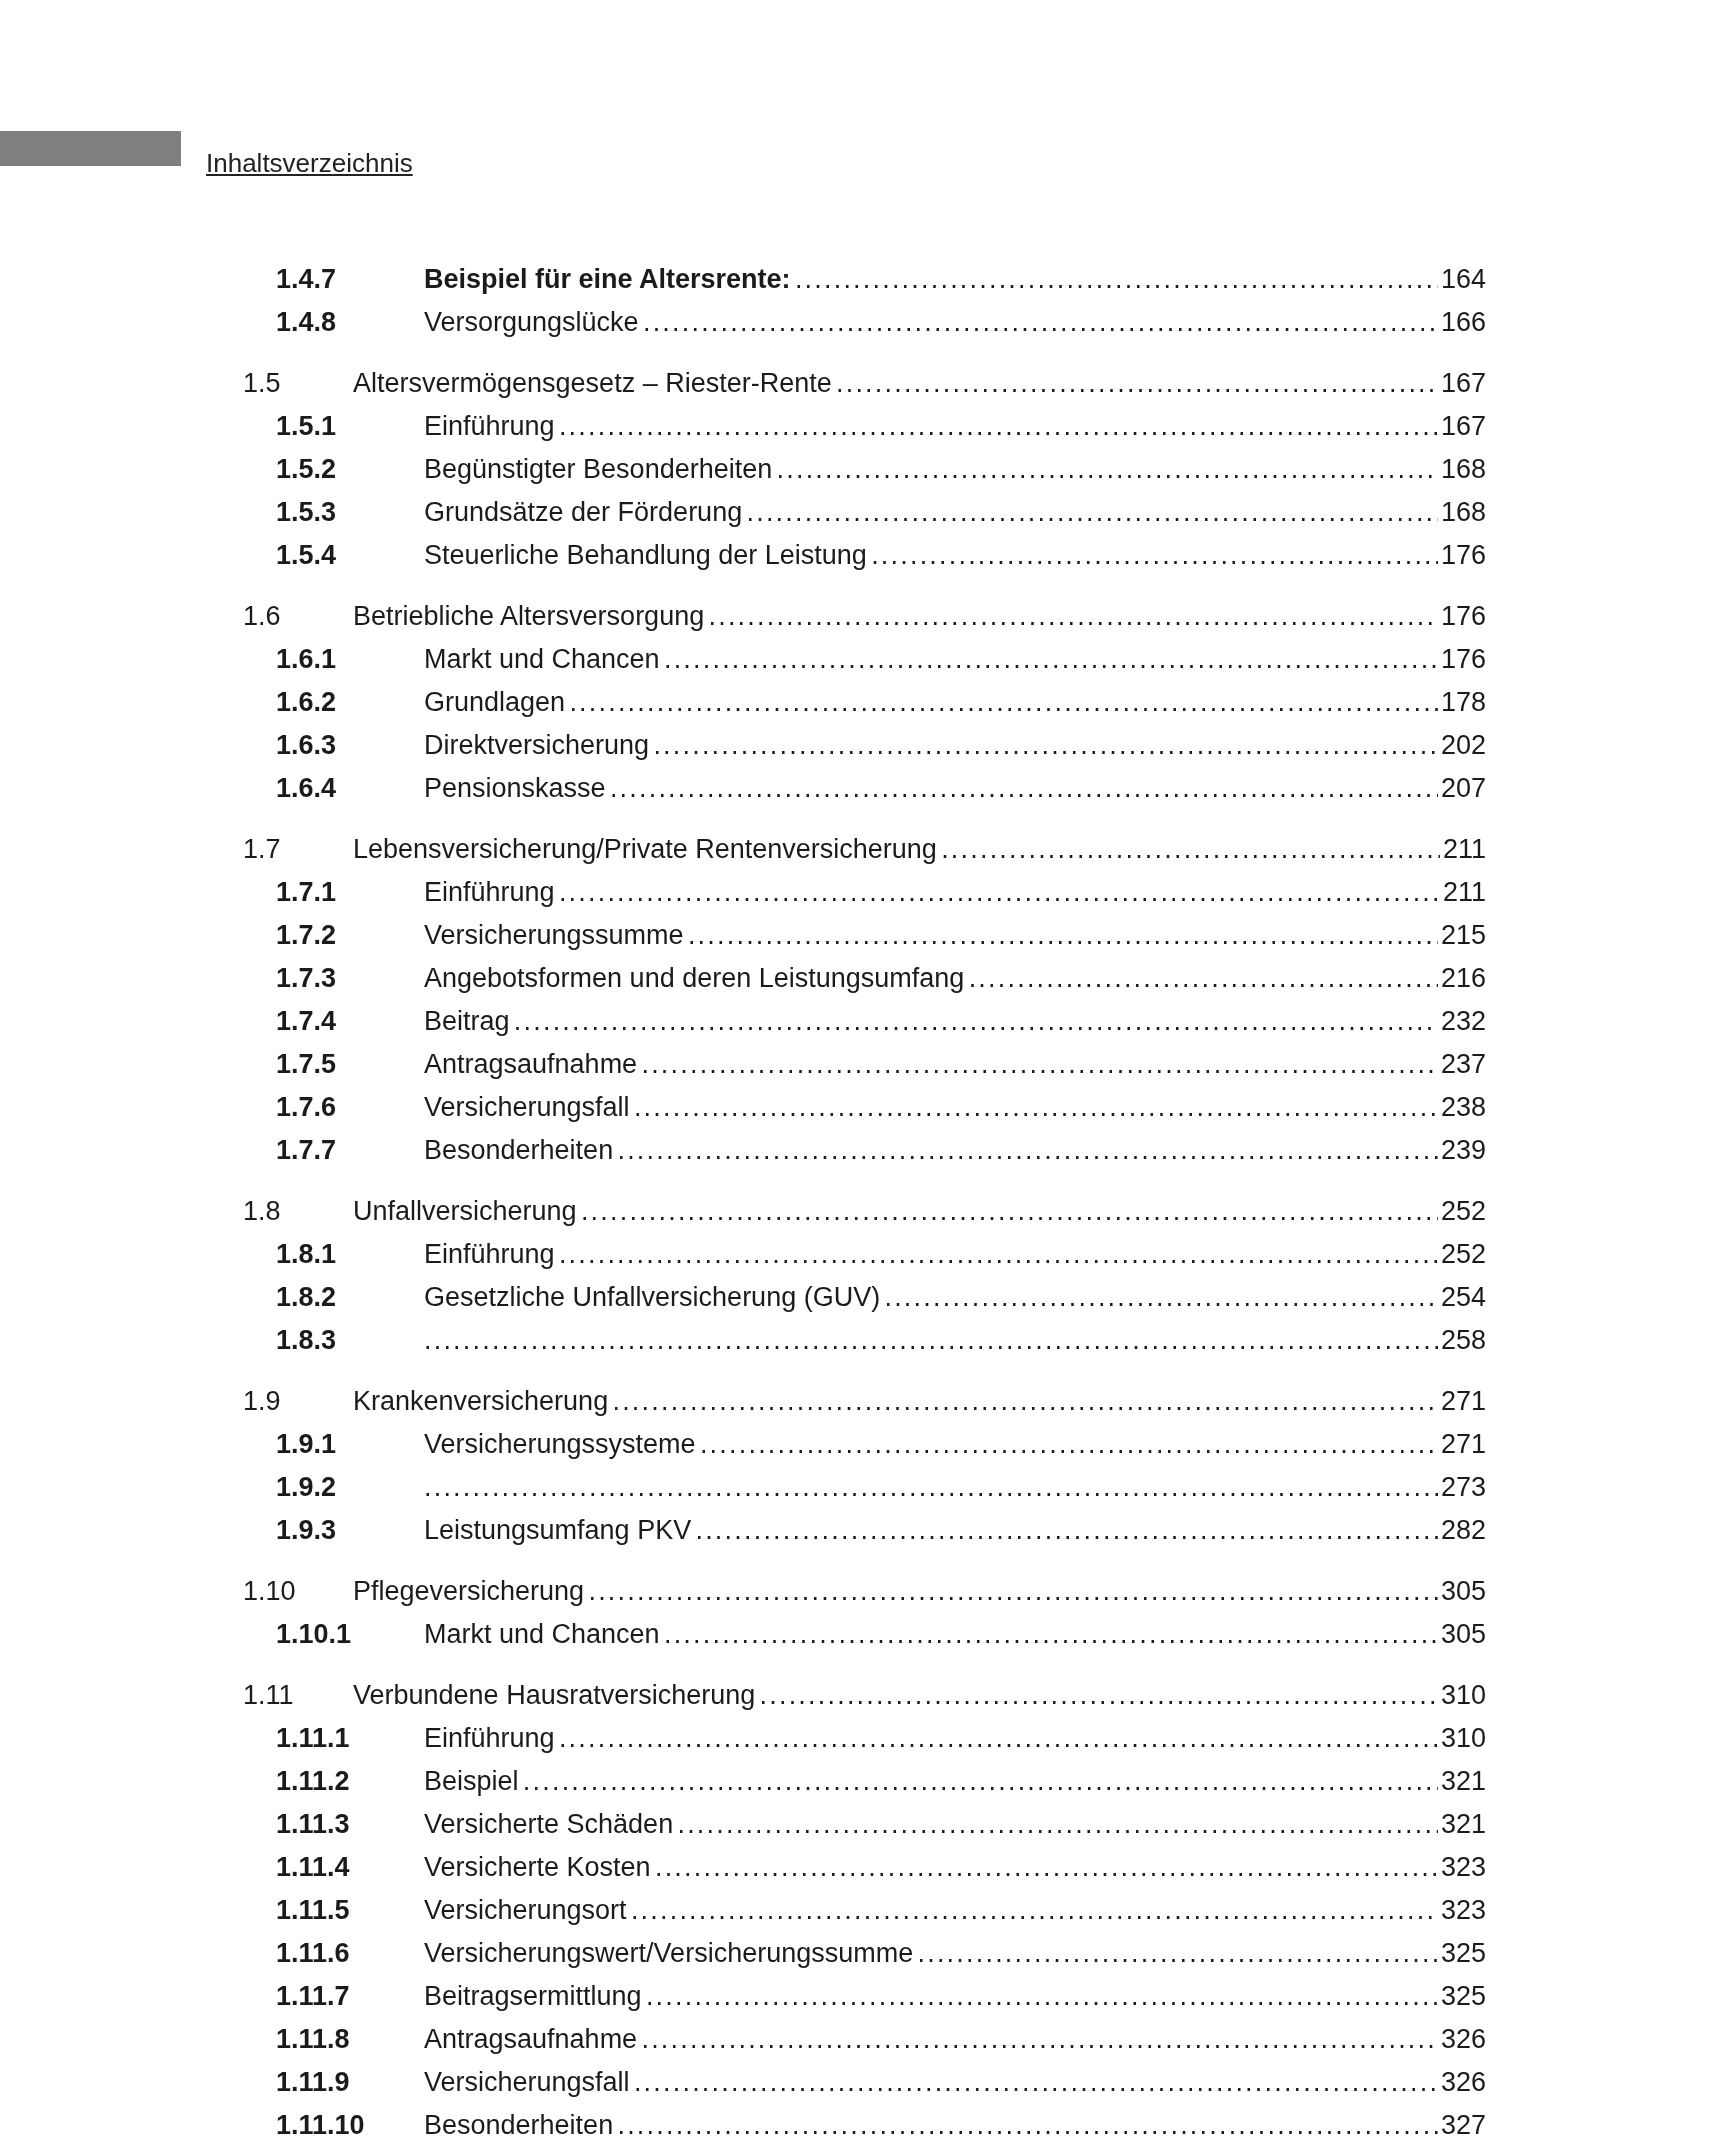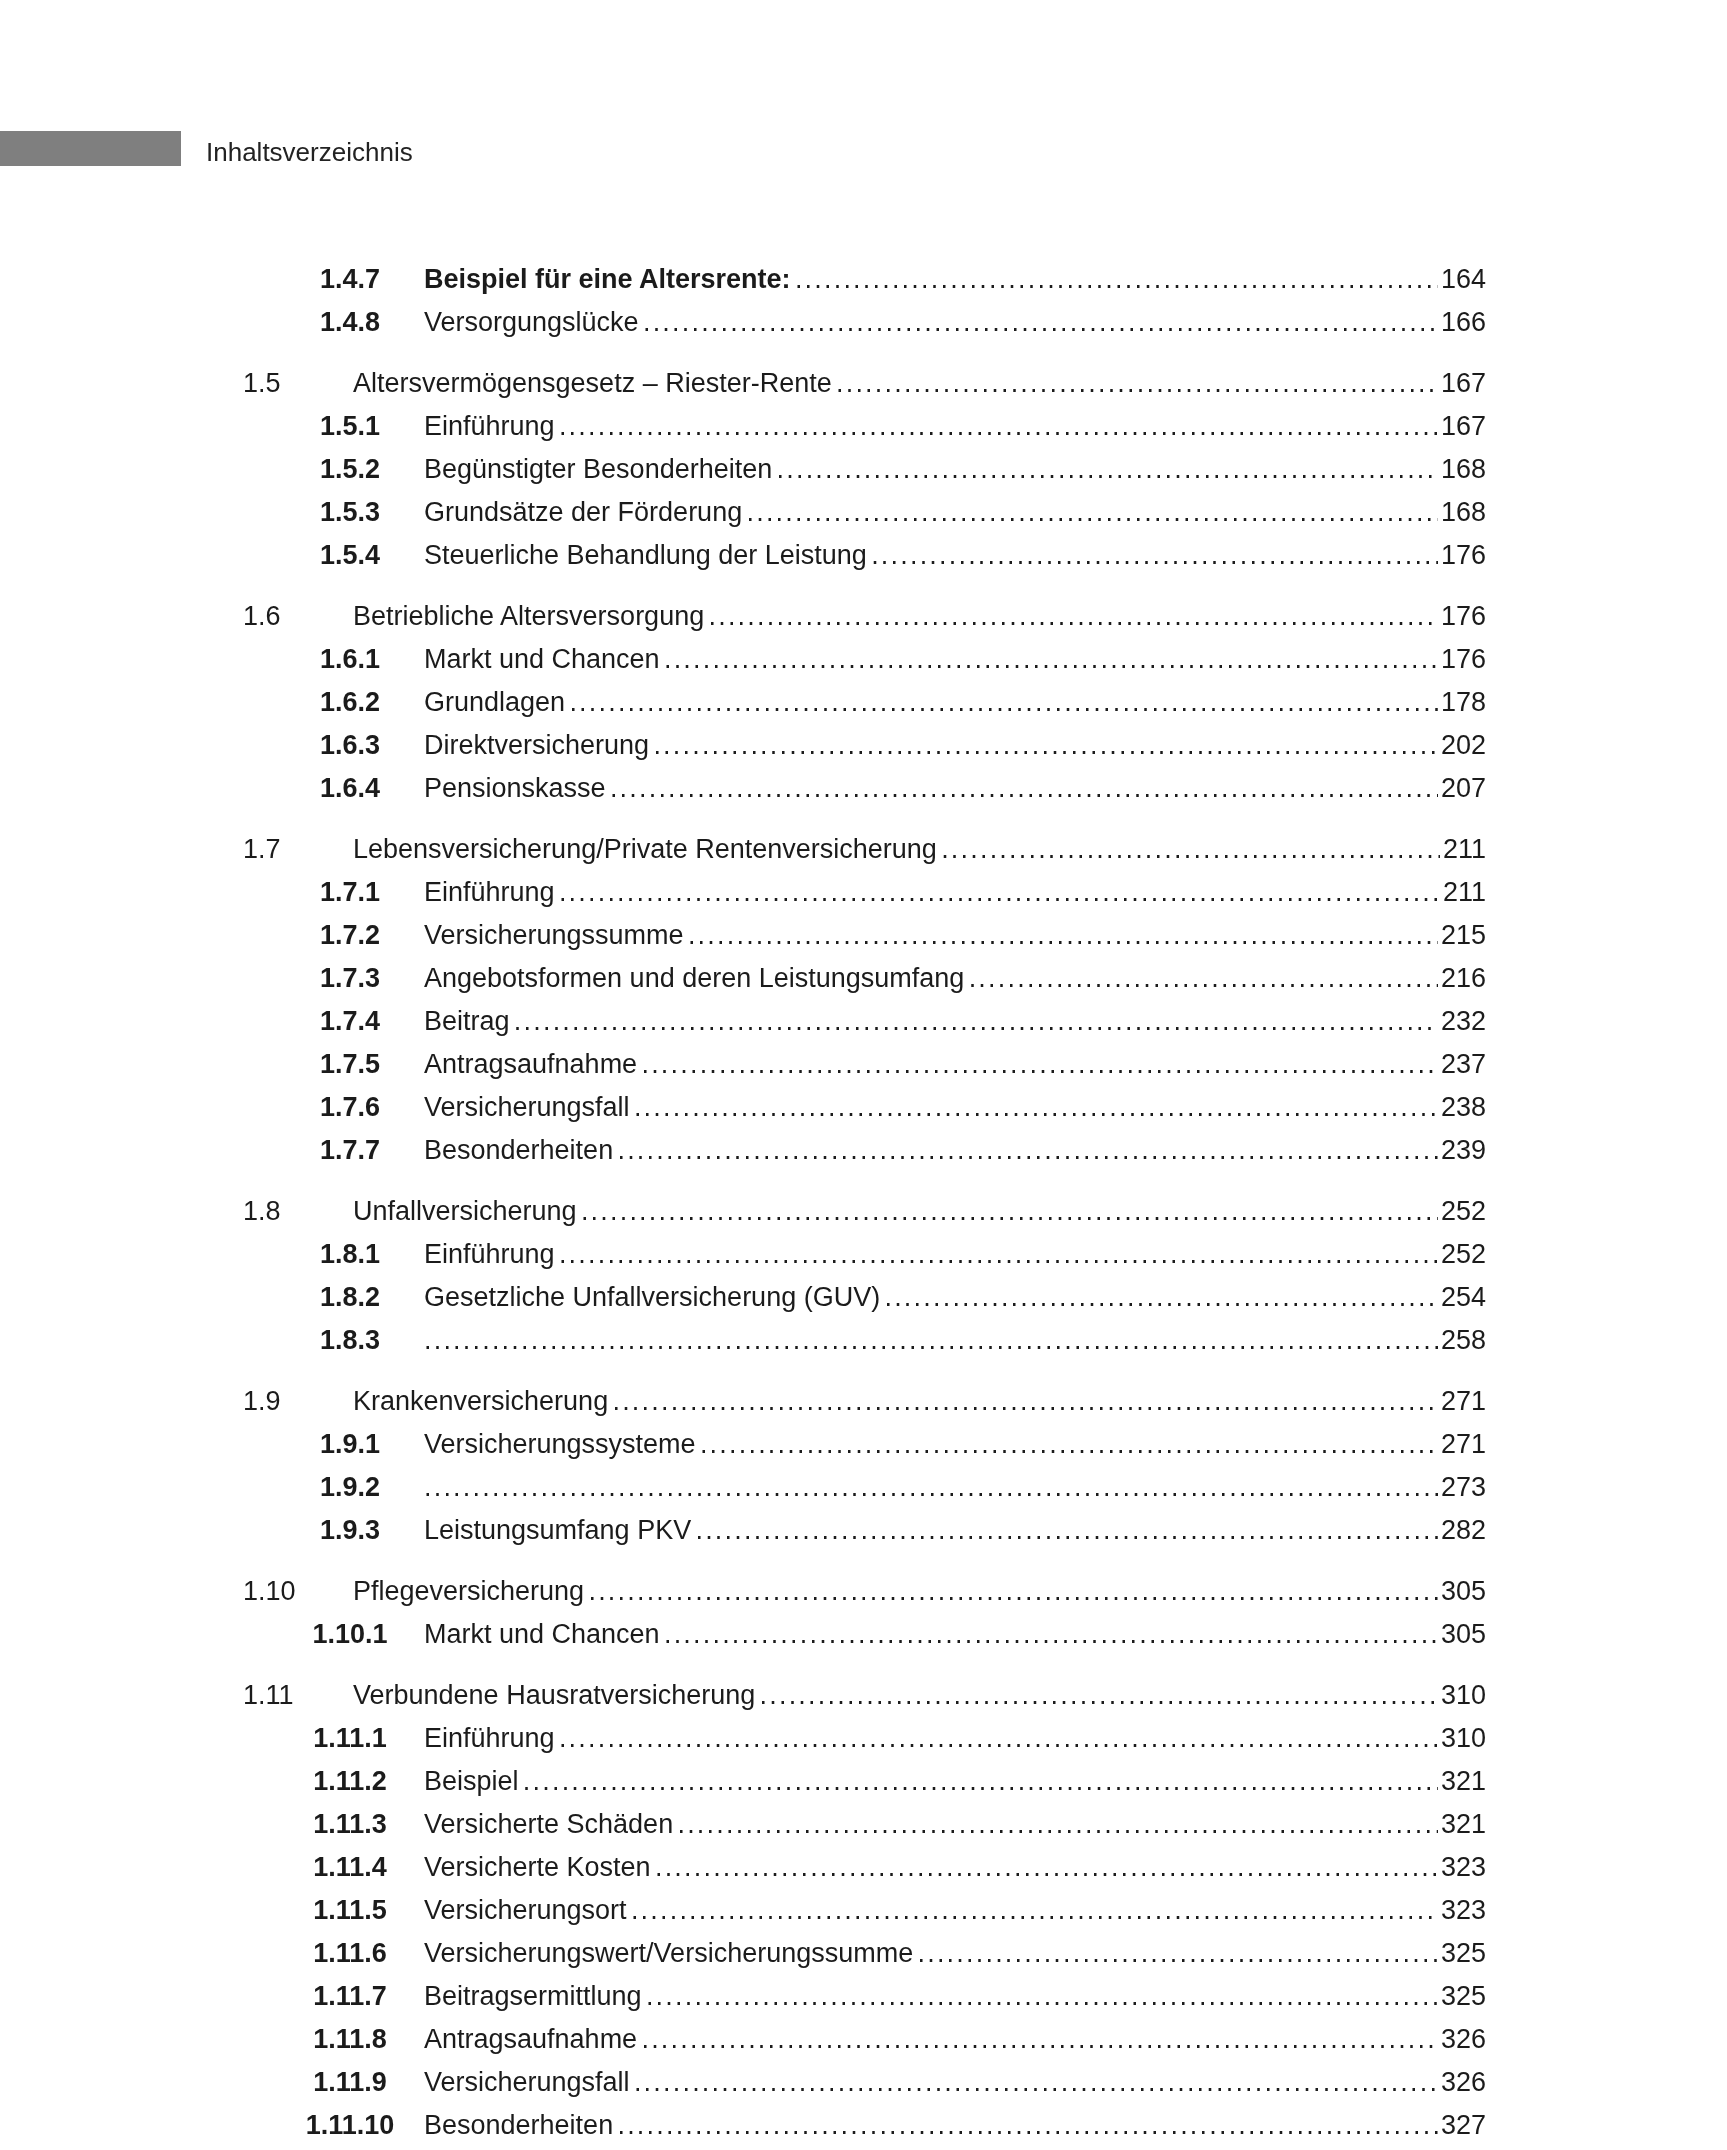--- a/index.html
+++ b/index.html
@@ -18,45 +18,46 @@
     position: absolute;
     left: 0;
     top: 131px;
     width: 181px;
     height: 35px;
     background: var(--marker-color, #7f7f7f);
   }
   .header-label {
     position: absolute;
     left: 206px;
-    top: 135px;
+    top: 146px;
     height: 35px;
     display: flex;
     align-items: center;
     font-size: 26px;
     color: #222222;
+    text-decoration: underline;
   }
 
   .toc {
     position: absolute;
     left: 243px;
     top: 258px;
     width: 1243px;
   }
   .toc-row {
     display: flex;
     align-items: baseline;
     font-size: 27px;
     line-height: 43px;
     white-space: nowrap;
   }
   .toc-row.group-gap { margin-top: 18px; }
   .toc-row .num { flex: 0 0 auto; }
   .toc-row.level2 .num { width: 110px; }
-  .toc-row.level3 { padding-left: 33px; text-align: center; }
+  .toc-row.level3 { padding-left: 33px; }
   .toc-row.level3 .num { width: 148px; font-weight: bold; }
   .toc-row .title { flex: 0 0 auto; padding-right: 4.3px; }
   .toc-row .leader {
     flex: 1 1 auto;
     overflow: hidden;
     letter-spacing: 2.2px;
     min-width: 0;
   }
   .toc-row .page-num { flex: 0 0 auto; padding-left: 3.4px; }
   .toc-row.bold .num, .toc-row.bold .title { font-weight: bold; }

